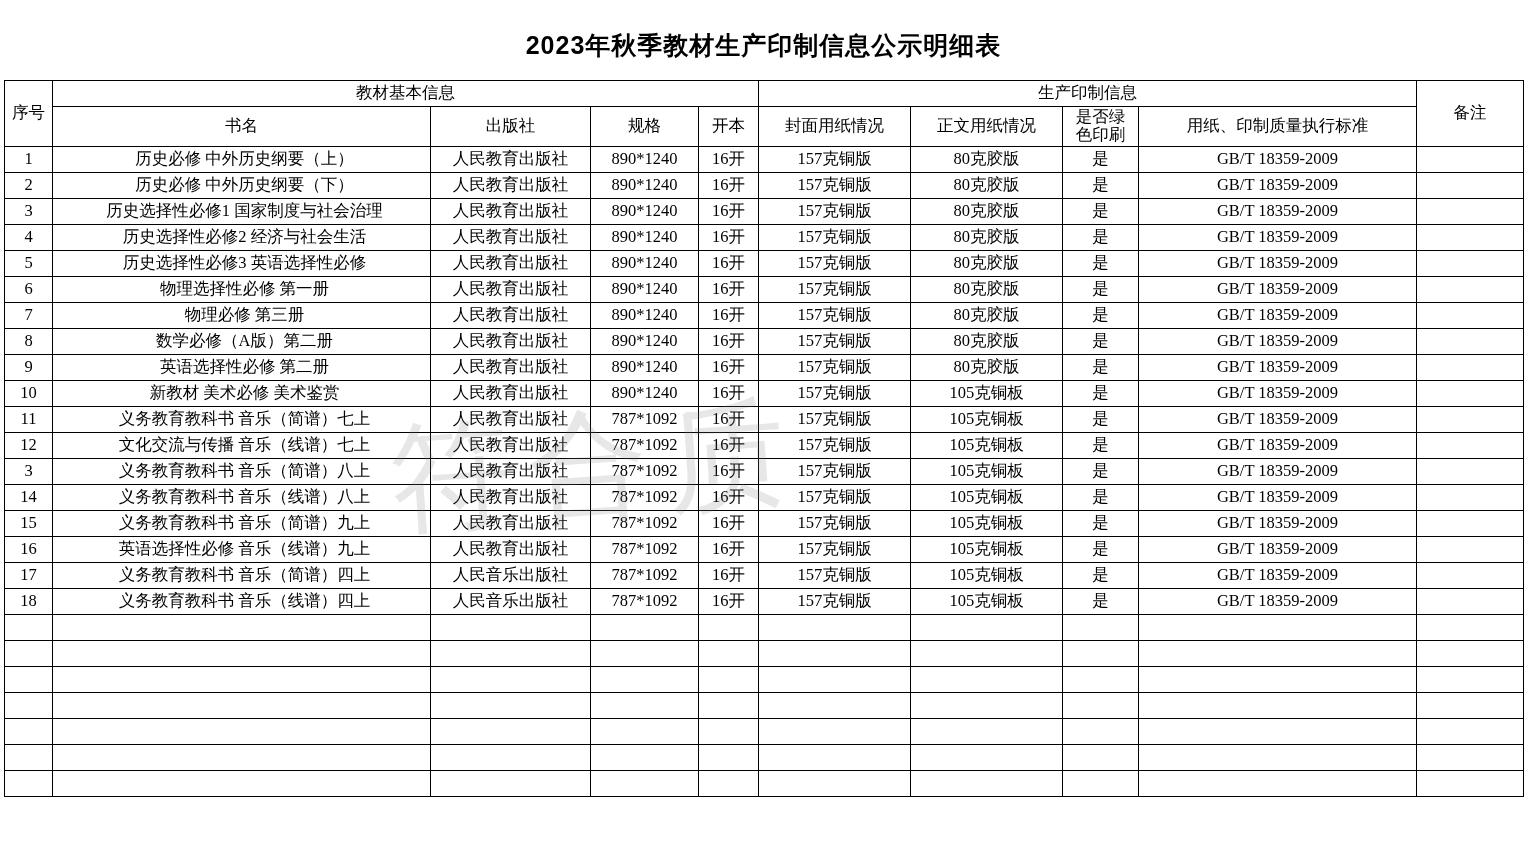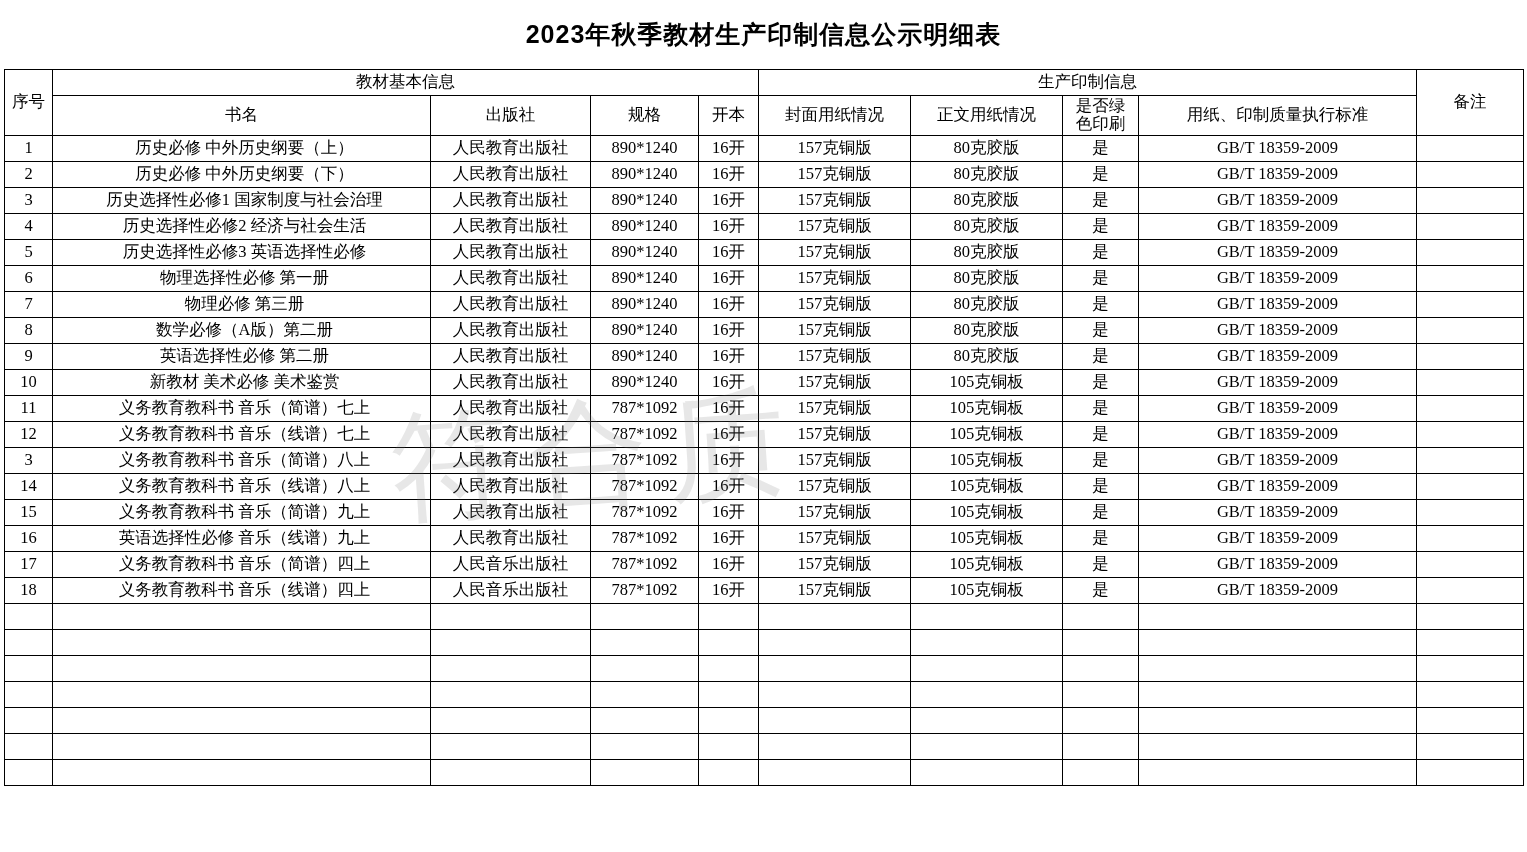--- a/index.html
+++ b/index.html
@@ -12,20 +12,21 @@
     height: 852px;
     font-family: "Liberation Serif", "DejaVu Serif", serif;
     color: #000000;
     overflow: hidden;
   }
   .page {
     position: relative;
     width: 1527px;
     height: 620px;
     box-sizing: border-box;
+    margin-top: 11px;
   }
   .title {
     text-align: center;
     font-family: "Liberation Sans", sans-serif;
     font-weight: bold;
     font-size: 25px;
     letter-spacing: 1px;
     padding-top: 18px;
     padding-bottom: 18px;
     color: #000;
@@ -273,21 +274,21 @@
             <td>787*1092</td>
             <td>16开</td>
             <td>157克铜版</td>
             <td>105克铜板</td>
             <td>是</td>
             <td>GB/T  18359-2009</td>
             <td></td>
           </tr>
           <tr>
             <td>12</td>
-            <td class="bookname">义务教育教科书  音乐（线谱）七上</td>
+            <td class="bookname">文化交流与传播  音乐（线谱）七上</td>
             <td>人民教育出版社</td>
             <td>787*1092</td>
             <td>16开</td>
             <td>157克铜版</td>
             <td>105克铜板</td>
             <td>是</td>
             <td>GB/T  18359-2009</td>
             <td></td>
           </tr>
           <tr>

